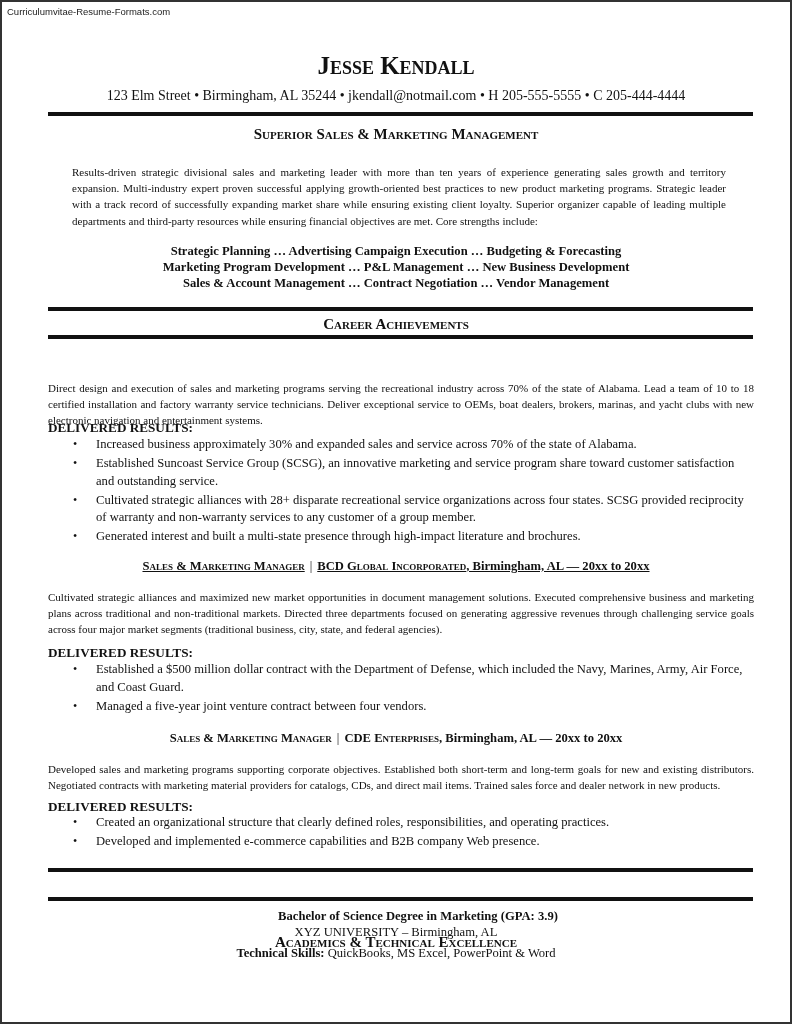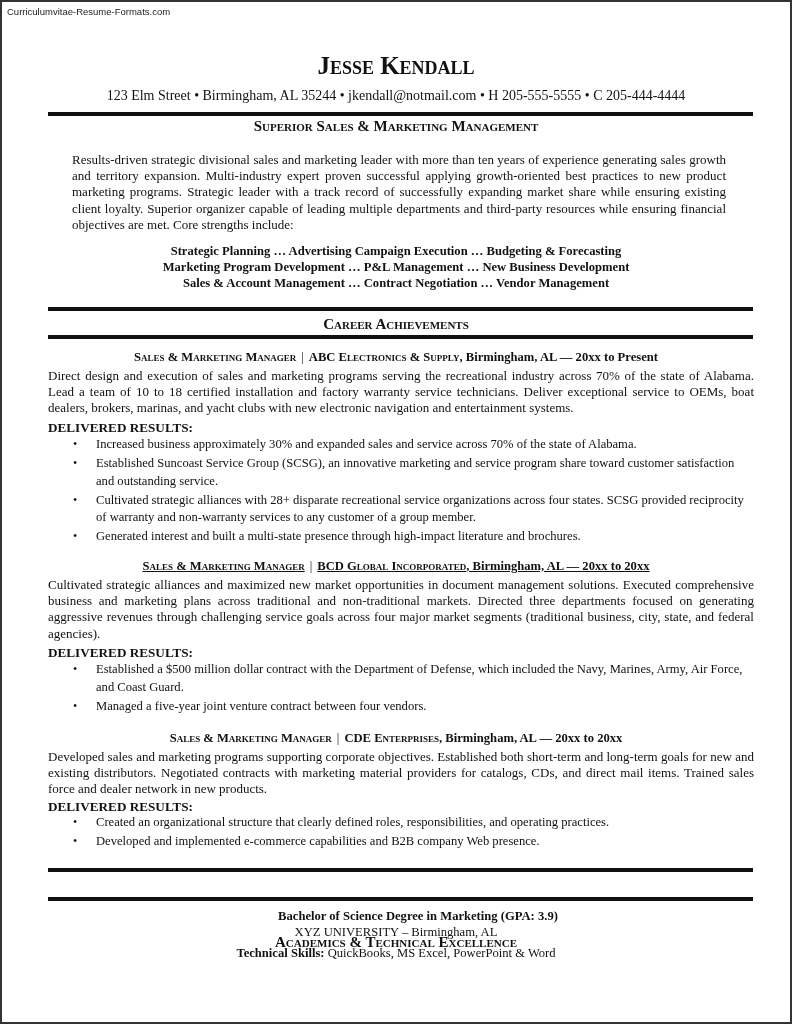--- a/index.html
+++ b/index.html
@@ -26,21 +26,21 @@
     }
     .rule {
       position: absolute; left: 46px; width: 705px; height: 4px; background: #111;
     }
     .section-title {
       position: absolute; left: 0; right: 0; text-align: center;
       font-size: 15px; font-weight: bold; font-variant: small-caps;
     }
     .para {
       position: absolute; left: 70px; width: 654px;
-      font-size: 13px; line-height: 16.2px; text-align: justify;
+      font-size: 11px; line-height: 16.2px; text-align: justify; margin-top: 12px;
     }
     .para.wide { left: 46px; width: 706px; }
     .strengths {
       position: absolute; left: 0; right: 0; text-align: center;
       font-size: 12.6px; font-weight: bold; line-height: 16px;
     }
     .job-head {
       position: absolute; left: 0; right: 0; text-align: center;
       font-size: 12.6px; font-weight: bold;
     }
@@ -64,35 +64,32 @@
 <body>
 
 <div class="frame">
 
   <div class="watermark">Curriculumvitae-Resume-Formats.com</div>
 
   <div class="name">Jesse Kendall</div>
   <div class="contact">123 Elm Street • Birmingham, AL 35244 • jkendall@notmail.com • H 205-555-5555 • C 205-444-4444</div>
   <div class="rule" style="top:110px;"></div>
 
-  <div class="section-title" style="top:116px;">Superior Sales &amp; Marketing Management</div>
+  <div class="section-title" style="top:124px;">Superior Sales &amp; Marketing Management</div>
   <div class="para" style="top:150px;">Results-driven strategic divisional sales and marketing leader with more than ten years of experience generating sales growth and territory expansion. Multi-industry expert proven successful applying growth-oriented best practices to new product marketing programs. Strategic leader with a track record of successfully expanding market share while ensuring existing client loyalty. Superior organizer capable of leading multiple departments and third-party resources while ensuring financial objectives are met. Core strengths include:</div>
   <div class="strengths" style="top:241px;">
     <div>Strategic Planning … Advertising Campaign Execution … Budgeting &amp; Forecasting</div>
     <div>Marketing Program Development … P&amp;L Management … New Business Development</div>
     <div>Sales &amp; Account Management … Contract Negotiation … Vendor Management</div>
   </div>
 
   <div class="rule" style="top:305px;"></div>
   <div class="section-title" style="top:314px;">Career Achievements</div>
   <div class="rule" style="top:333px;"></div>
 
-  <div class="job-head" style="top:348px;">
-    <span class="sc">Sales &amp; Marketing Manager</span><span class="bar">|</span><span class="sc">ABC Electronics &amp; Supply</span><span>, Birmingham, AL — 20xx to Present</span>
-  </div>
   <div class="para wide" style="top:366px;">Direct design and execution of sales and marketing programs serving the recreational industry across 70% of the state of Alabama. Lead a team of 10 to 18 certified installation and factory warranty service technicians. Deliver exceptional service to OEMs, boat dealers, brokers, marinas, and yacht clubs with new electronic navigation and entertainment systems.</div>
   <div class="results-label" style="top:418px;">DELIVERED RESULTS:</div>
   <ul class="bullets" style="top:434px;">
     <li>Increased business approximately 30% and expanded sales and service across 70% of the state of Alabama.</li>
     <li>Established Suncoast Service Group (SCSG), an innovative marketing and service program share toward customer satisfaction and outstanding service.</li>
     <li>Cultivated strategic alliances with 28+ disparate recreational service organizations across four states. SCSG provided reciprocity of warranty and non-warranty services to any customer of a group member.</li>
     <li>Generated interest and built a multi-state presence through high-impact literature and brochures.</li>
   </ul>
 
   <div class="job-head" style="top:557px;text-decoration:underline;">

